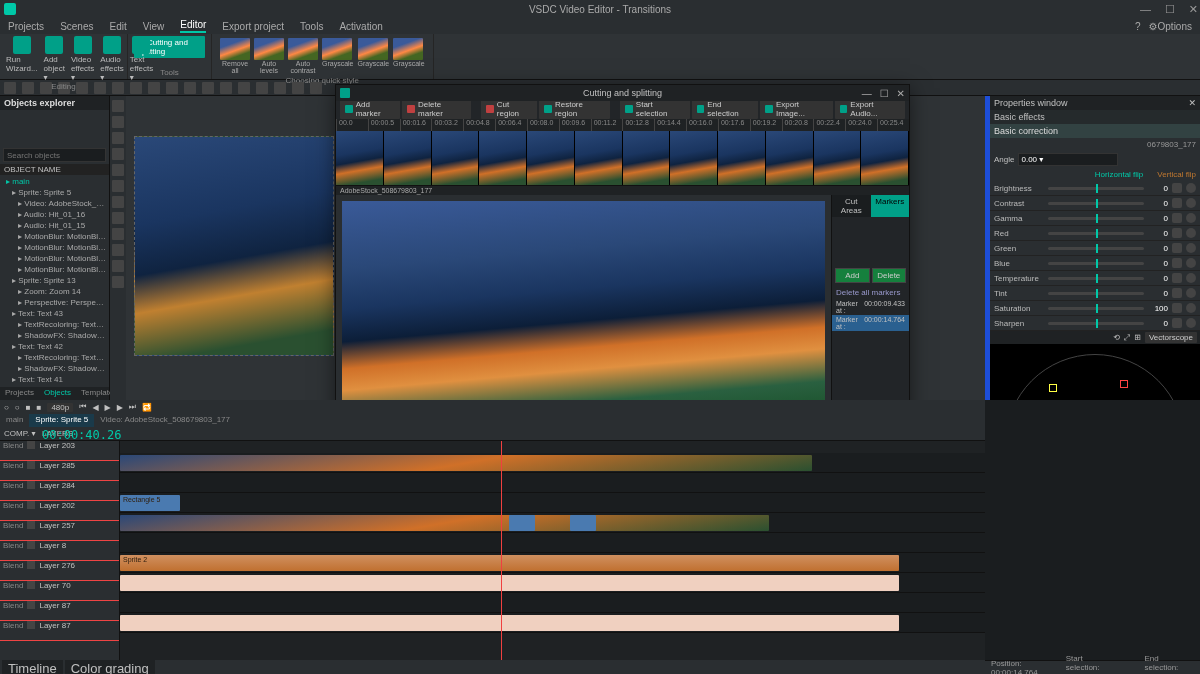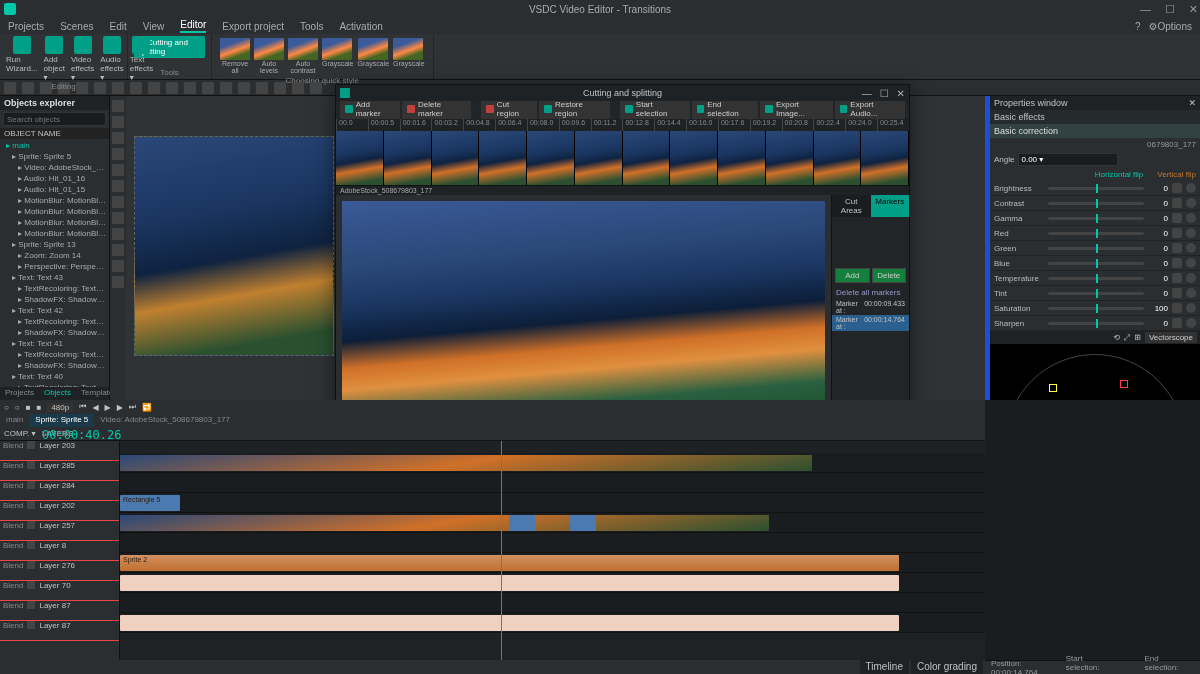--- a/index.html
+++ b/index.html
@@ -21,21 +21,21 @@
 .rib-ico.teal { background:#00a088; }
 .rib-group-name { text-align:center; font-size:8px; color:#888; margin-top:auto;}
 .thumb-row { display:flex; gap:4px; padding:2px 2px; }
 .thumb { width:30px; height:22px; background:linear-gradient(160deg,#3a5a9a 30%,#ff8844 55%,#446622 75%); border-radius:1px; font-size:0;}
 .thumb-lbl { font-size:7px; color:#aaa; text-align:center; }
 .toolstrip { height:16px; background:#2a2e31; display:flex; align-items:center; gap:6px; padding:0 4px; border-bottom:1px solid #111;}
 .toolstrip span { width:12px; height:12px; background:#444; border-radius:1px; cursor:pointer;}
 .main { display:flex; height:304px; }
 .left-panel { width:110px; background:#2a2e31; border-right:1px solid #111; display:flex; flex-direction:column; }
 .panel-head { background:#1f2224; padding:2px 4px; font-size:9px; font-weight:bold; color:#ddd; }
-.search-row { padding:2px 3px; }
+.search-row { padding:2px 3px;margin-top:36px; }
 .search-inp { width:100%; height:14px; background:#1a1d1f; border:1px solid #333; color:#888; font-size:8px; padding:0 3px;}
 .tree { flex:1; overflow:hidden; font-size:8px; line-height:11px; padding:1px 2px; }
 .tree div { white-space:nowrap; overflow:hidden; text-overflow:ellipsis; color:#aaa; cursor:pointer;}
 .tree .l1 { padding-left:4px;}
 .tree .l2 { padding-left:10px;}
 .tree .l3 { padding-left:16px;}
 .tree .comment { color:#00c8a8;}
 .tree-tabs { height:13px; background:#1f2224; display:flex; font-size:8px;}
 .tree-tabs span { padding:1px 5px; color:#888; cursor:pointer;}
 .tree-tabs .active{ color:#00c8a8;}
@@ -114,21 +114,21 @@
 .tl-lrow .bm{color:#888;}
 .tl-lrow .tog{width:8px;height:8px;background:#444;}
 .tl-tracks{flex:1;position:relative;overflow:hidden;}
 .tl-ruler{height:12px;background:#1f2224;position:relative;}
 .tl-track{height:20px;border-bottom:1px solid #111;position:relative;background:#1a1d1f;}
 .tl-clip{position:absolute;top:2px;height:16px;background:linear-gradient(#d09060,#c07030);border-radius:1px;font-size:7px;padding:1px 3px;color:#302010;overflow:hidden;}
 .tl-clip.vid{background:linear-gradient(170deg,#2a4878,#d07028,#2a5030);}
 .tl-clip.blue{background:#4a7ab0;}
 .tl-clip.wave{background:#f0d0c0;}
 .tl-playhead{position:absolute;top:0;bottom:0;width:1px;background:#f04040;left:44%;}
-.tl-bottom-tabs{height:14px;background:#2a2e31;display:flex;font-size:10px;gap:2px;padding:0 2px;justify-content:flex-end;}
+.tl-bottom-tabs{height:14px;background:#2a2e31;display:flex;font-size:13px;gap:2px;padding:0 2px;}
 .tl-bottom-tabs span{padding:1px 6px;background:#1f2224;cursor:pointer;}
 .statusbar{position:absolute;bottom:0;right:0;left:985px;height:14px;background:#2a2e31;display:flex;align-items:center;gap:28px;font-size:8px;padding:0 6px;color:#999;border-top:1px solid #111;justify-content:flex-end;}
 </style>
 </head>
 <body>
 
 <div class="titlebar">
   <span class="titlebar-logo"></span>
   <span class="titlebar-title">VSDC Video Editor - Transitions</span>
   <div class="win-controls">

